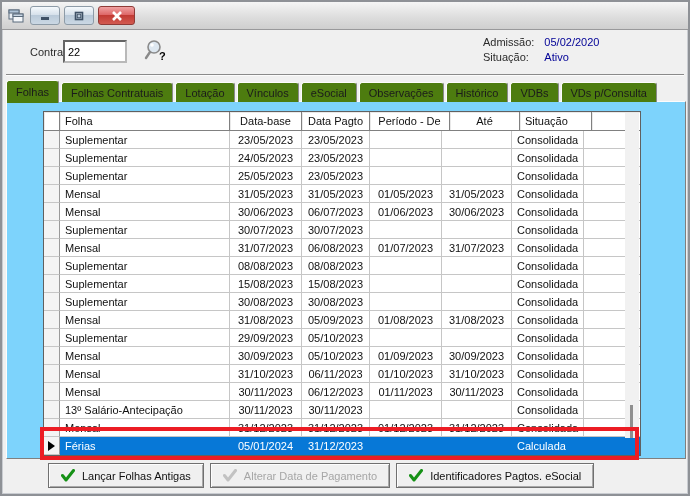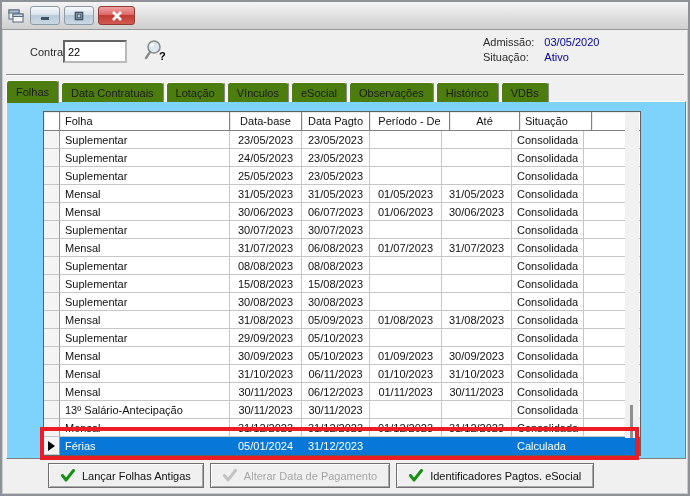--- a/index.html
+++ b/index.html
@@ -198,37 +198,38 @@
     <span class="contrato-label">Contrato:</span>
     <input class="contrato-input" value="22" style="">
     <svg class="search-icon" viewBox="0 0 26 26">
       <circle cx="12" cy="9" r="6" fill="#DDE7F0" stroke="#8A8A8A" stroke-width="1.6"></circle>
       <circle cx="10" cy="7" r="1.8" fill="#FFFFFF"></circle>
       <line x1="8" y1="14" x2="4" y2="20" stroke="#8A8A8A" stroke-width="2.4" stroke-linecap="round"></line>
       <text x="17" y="22" font-size="11" font-family="Liberation Sans, sans-serif" fill="#000000" font-weight="bold">?</text>
     </svg>
     <div class="info-grid">
       <span class="info-label">Admissão:</span>
-      <span class="info-value">03/05/2020</span>
+      <span class="info-value">05/02/2020</span>
       <span class="info-label">Situação:</span>
       <span class="info-value">Ativo</span>
     </div>
   </div>
 
   <div class="etched"></div>
 
   <div class="tabs" id="tabs">
       <div class="tab active">Folhas</div>
-      <div class="tab">Data Contratuais</div>
+      <div class="tab">Folhas Contratuais</div>
       <div class="tab">Lotação</div>
       <div class="tab">Vínculos</div>
       <div class="tab">eSocial</div>
       <div class="tab">Observações</div>
       <div class="tab">Histórico</div>
       <div class="tab">VDBs</div>
+      <div class="tab">VDs p/Consulta</div>
     </div>
 
   <div class="tab-panel">
     <div class="grid">
       <div class="grid-header" id="grid-header">
           <div class="h-cell" style="width: 16px;"></div>
           <div class="h-cell left" style="width: 170px;">Folha</div>
           <div class="h-cell" style="width: 72px;">Data-base</div>
           <div class="h-cell" style="width: 68px;">Data Pagto</div>
           <div class="h-cell" style="width: 80px;">Período  - De</div>

